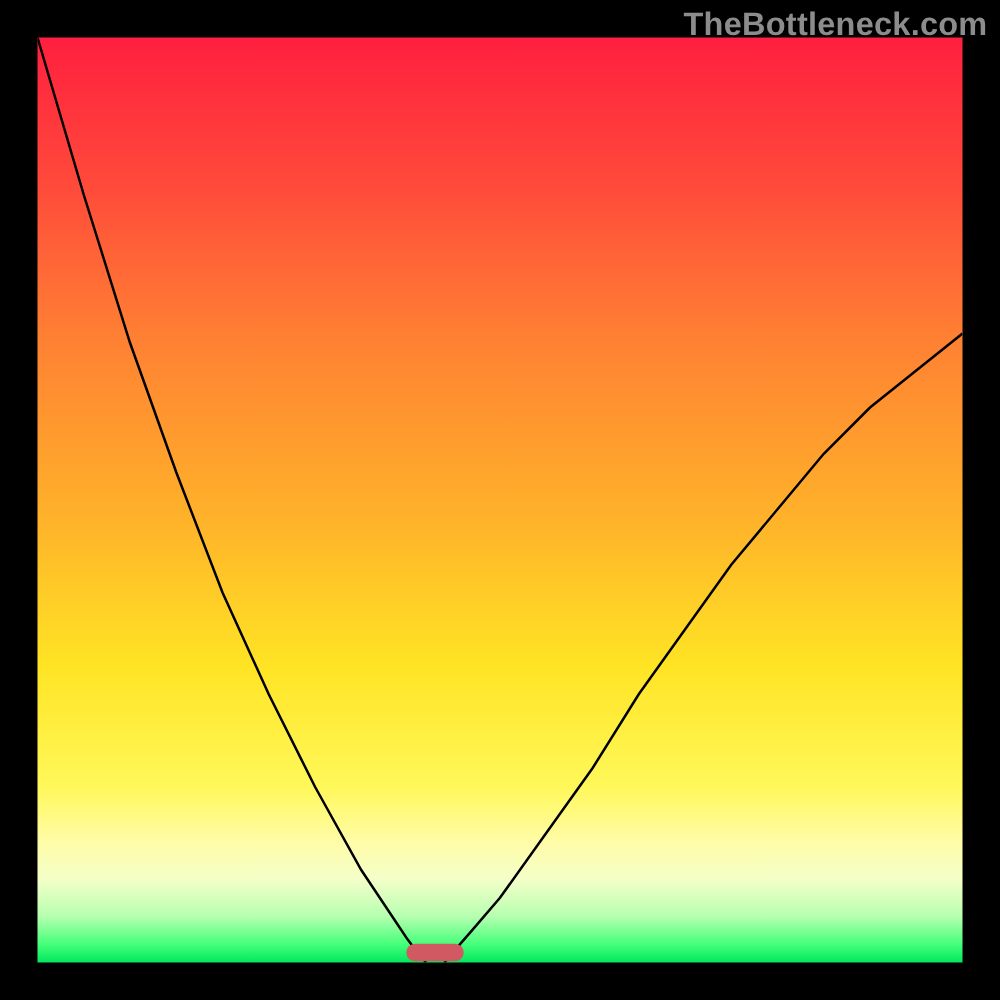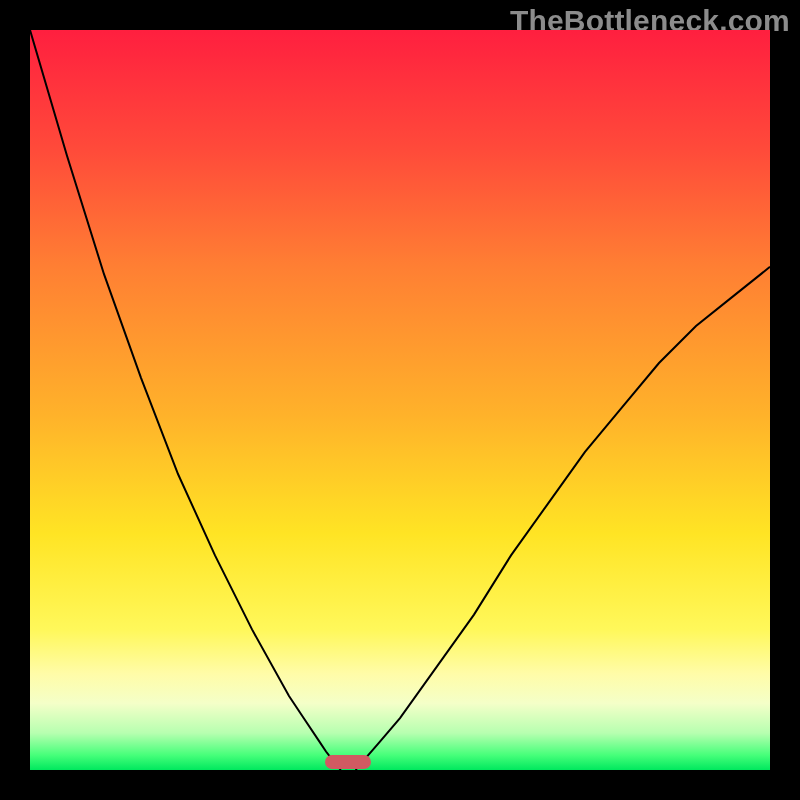--- a/index.html
+++ b/index.html
@@ -16,21 +16,21 @@
     top: 0;
     width: 800px;
     height: 800px;
     background: #000;
   }
   .watermark {
     position: absolute;
     top: 4px;
     right: 10px;
     font-family: Arial, Helvetica, sans-serif;
-    font-size: 30px;
+    font-size: 26px;
     font-weight: 600;
     color: #8c8c8c;
     letter-spacing: 0.2px;
   }
   .plot {
     position: absolute;
     left: 30px;
     top: 30px;
     width: 740px;
     height: 740px;

